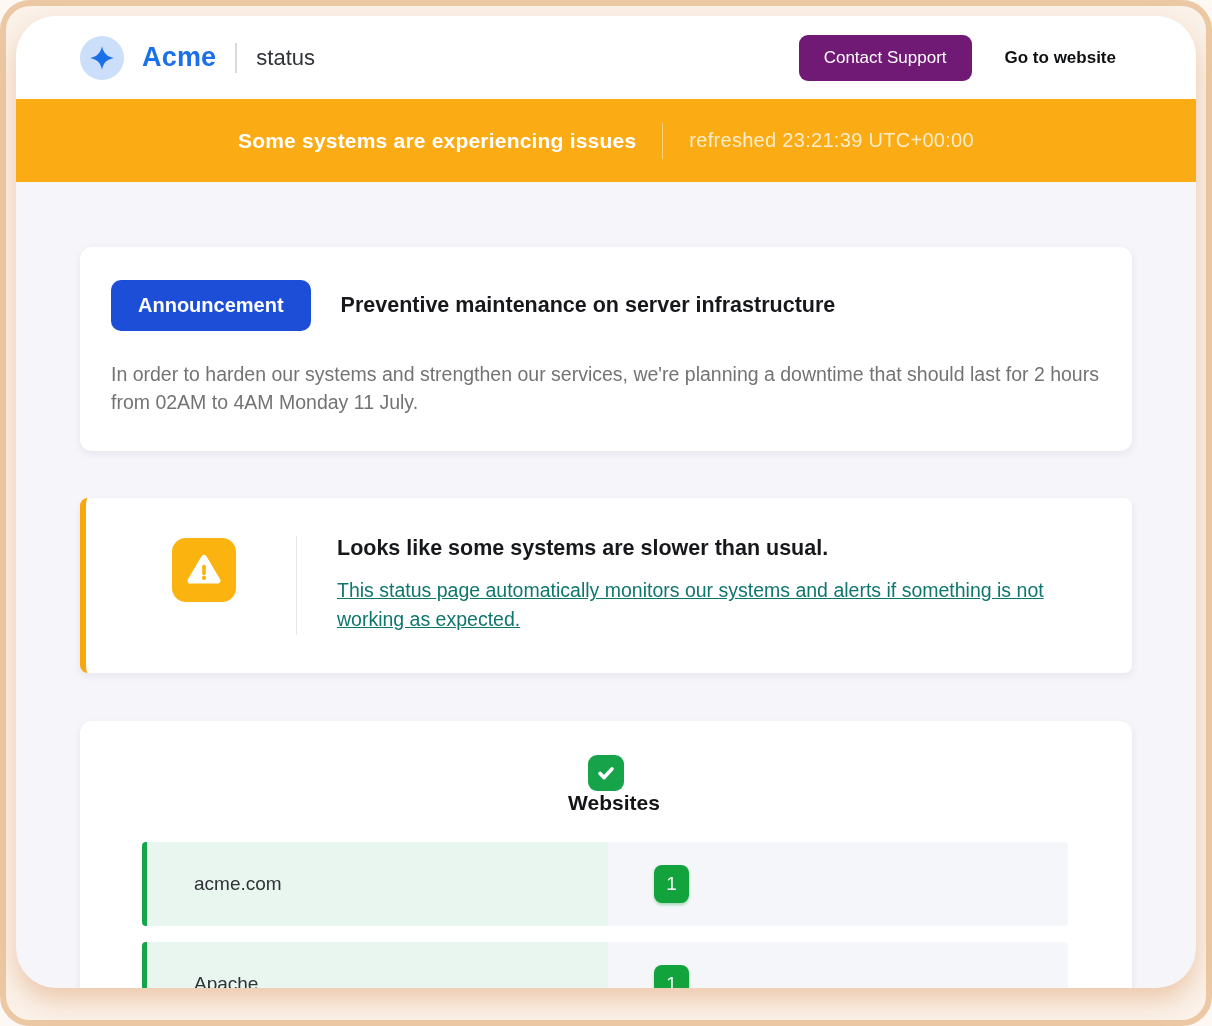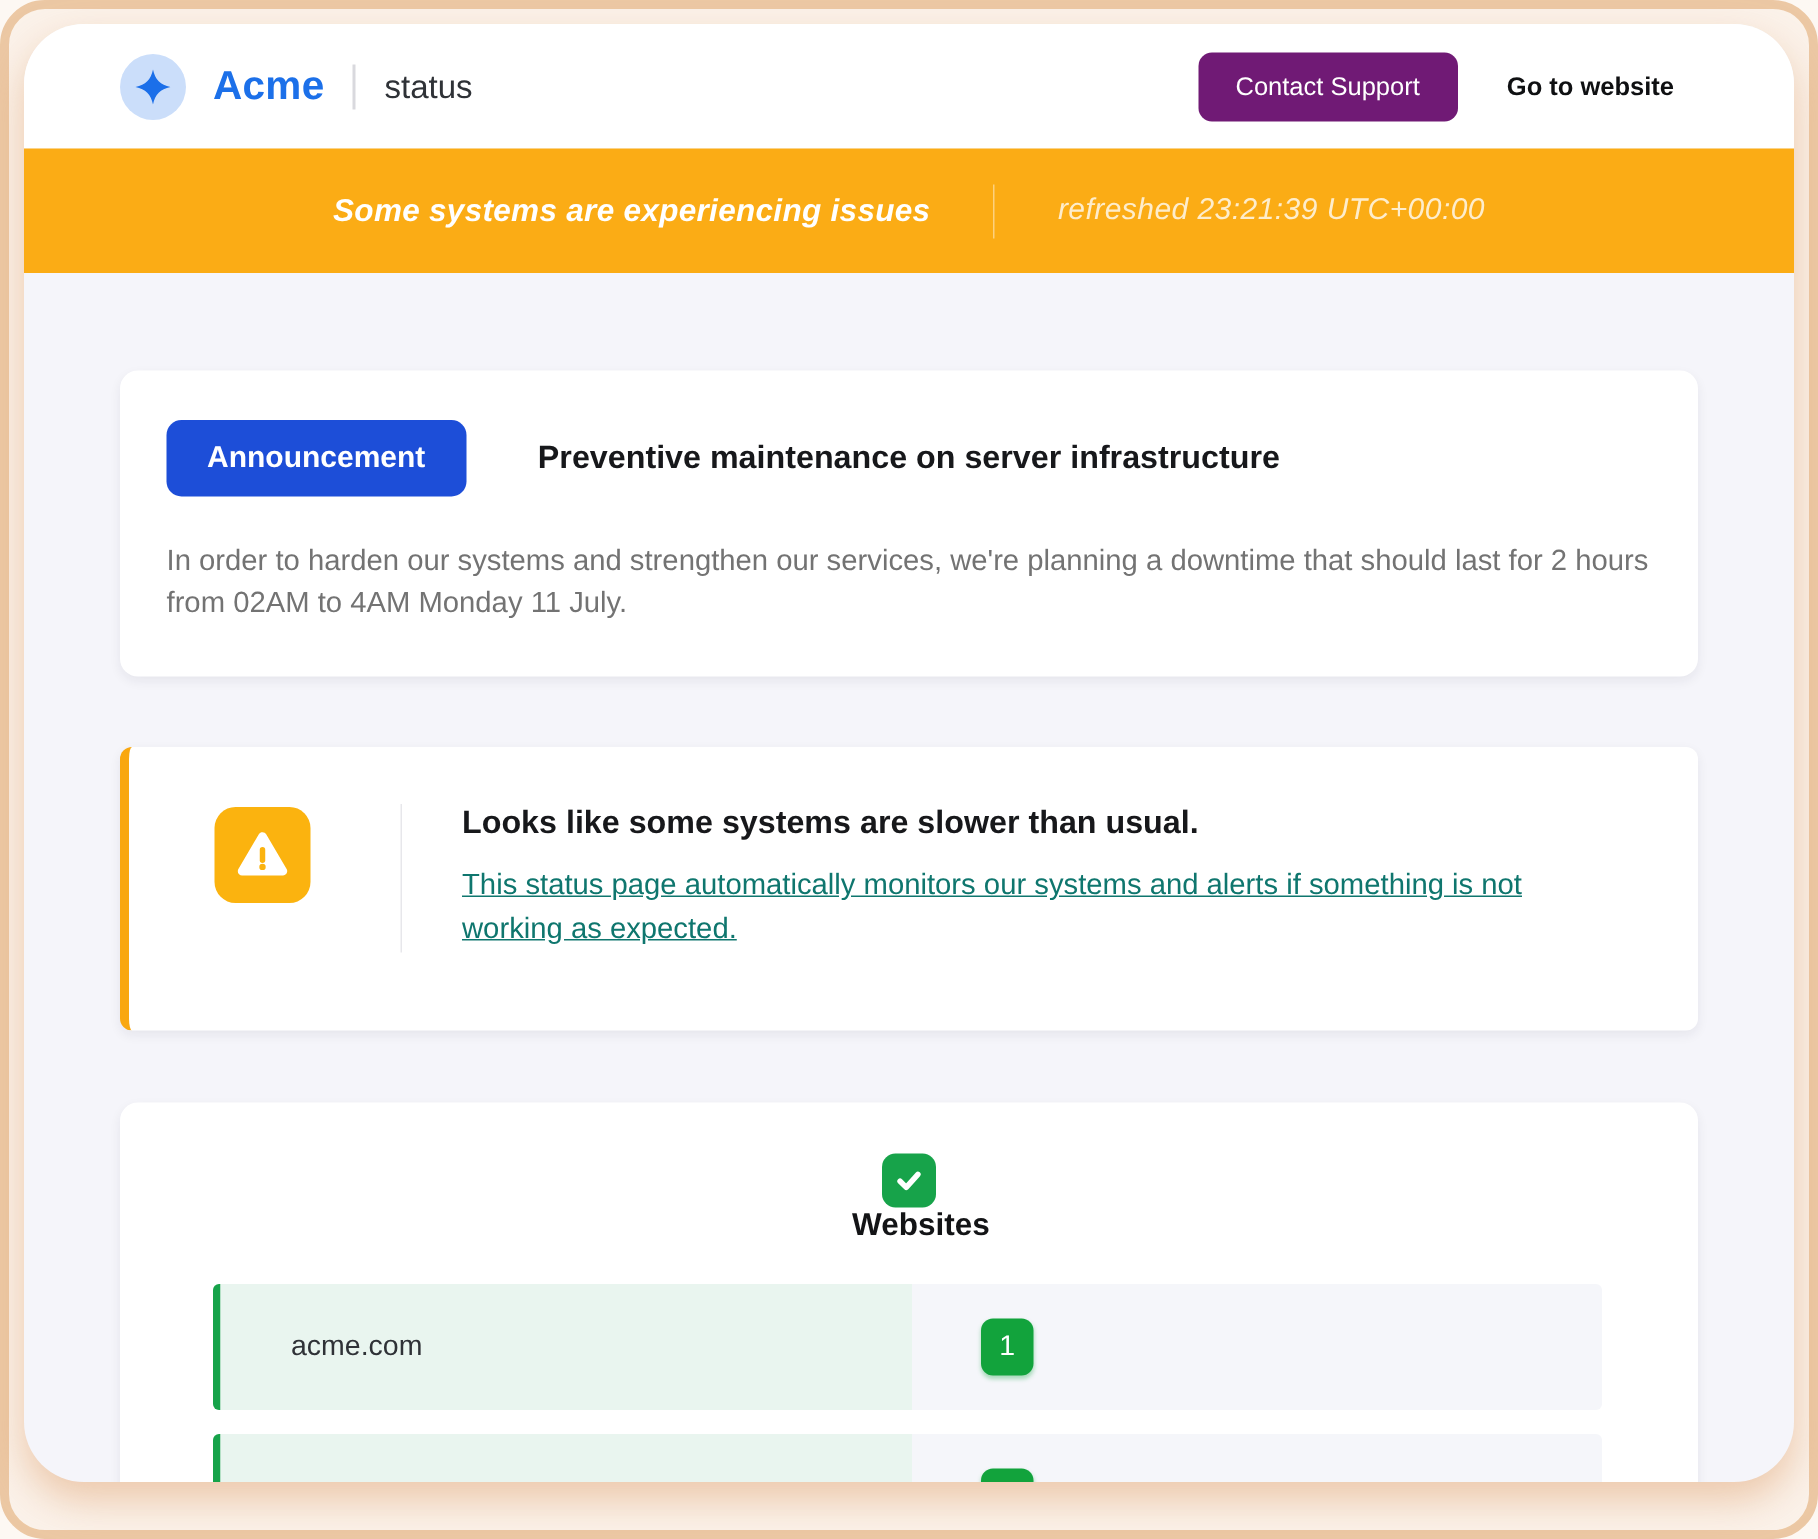--- a/index.html
+++ b/index.html
@@ -59,55 +59,55 @@
   }
   .link-website {
     font-size: 17px; font-weight: 700; color: #0F1012;
     text-decoration: none; cursor: pointer;
   }
   
   .banner {
     height: 83px;
     background: #FBAC15;
     display: flex; align-items: center; justify-content: center;
-    gap: 42px;
-    font-style: italic;
+    gap: 26px;
   }
   .banner-message { color: #FFFFFF; font-size: 21px; font-weight: 700; letter-spacing: 0.2px; }
   .banner-divider { width: 1px; height: 36px; background: rgba(255,255,255,0.45); }
   .banner-refreshed { color: rgba(255,255,255,0.78); font-size: 20px; font-weight: 400; letter-spacing: 0.3px; }
   
   .content { padding: 65px 64px 0 64px; }
   .card {
     background: #FFFFFF;
     border-radius: 12px;
     box-shadow: 0 3px 8px rgba(30, 30, 60, 0.07);
   }
   
   .announce-card { padding: 33px 32px 35px 31px; margin-bottom: 47px; }
   .announce-head { display: flex; align-items: center; }
   .announce-badge {
     background: #1d4ed8; color: #FFFFFF;
     font-size: 20px; font-weight: 700;
     padding: 14px 27px; border-radius: 10px;
   }
-  .announce-title { margin-left: 48px; font-size: 21.5px; font-weight: 700; color: #17181B; }
+  .announce-title { margin-left: 30px; font-size: 21.5px; font-weight: 700; color: #17181B; }
   .announce-body {
     margin-top: 30px;
     font-size: 19.5px; color: #737373; line-height: 1.42;
     max-width: 990px;
   }
   
   .alert-card {
     display: flex; align-items: flex-start;
     border-left: 6px solid #F9A70F;
     border-radius: 8px;
-    padding: 40px 40px 54px 57px;
+    padding: 40px 40px 40px 57px;
     margin-bottom: 48px;
     min-height: 173px;
+    justify-content: flex-end;
   }
   .alert-icon-box {
     width: 64px; height: 64px; border-radius: 14px;
     background: #FBB30F; flex-shrink: 0;
     display: flex; align-items: center; justify-content: center;
   }
   .alert-divider {
     width: 1px; align-self: stretch;
     background: #E7E7EB;
     margin: -2px 40px -2px 60px;

